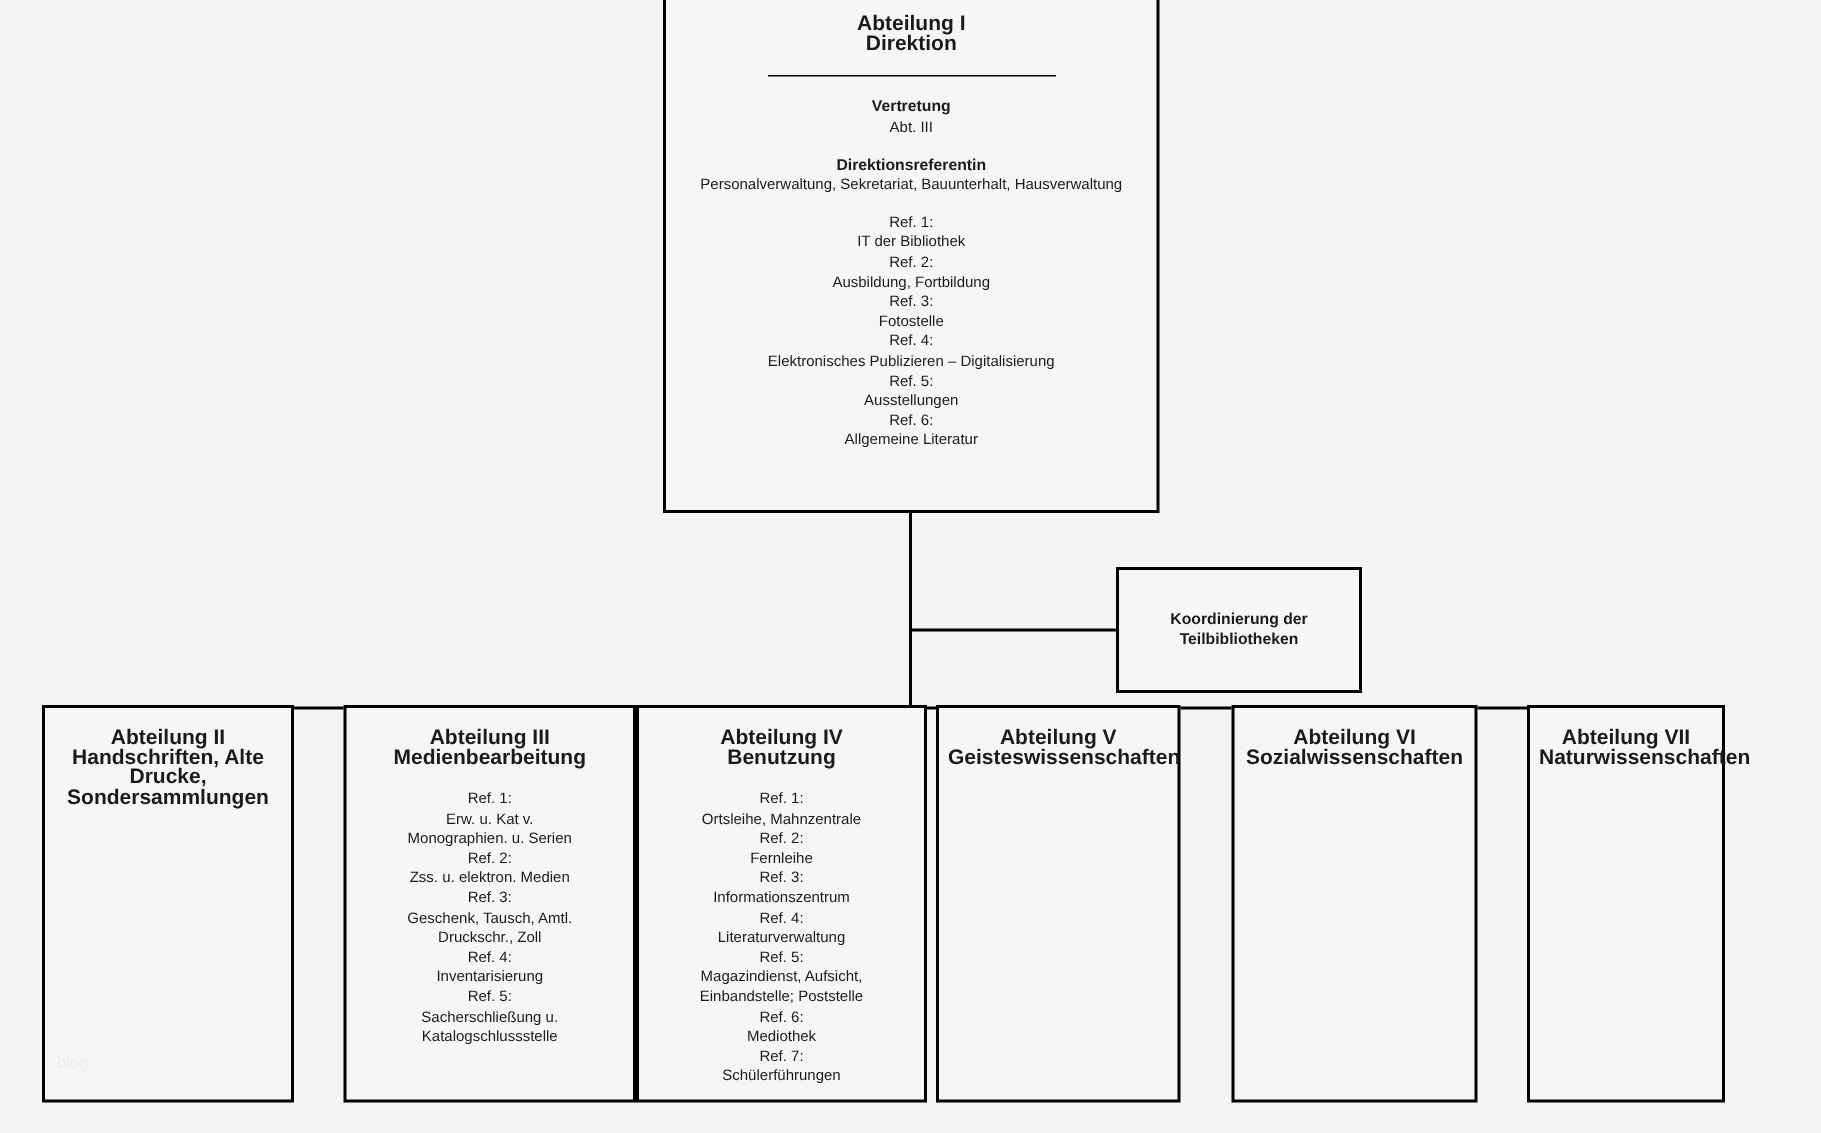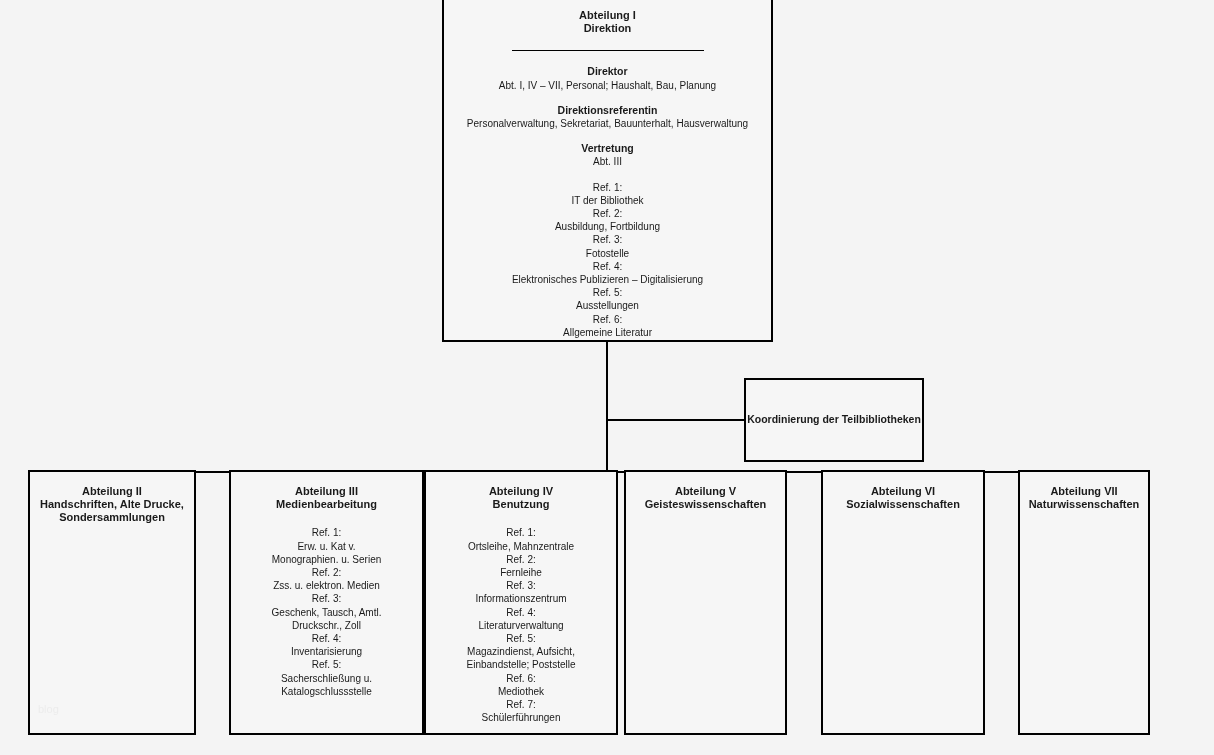--- a/index.html
+++ b/index.html
@@ -28,21 +28,21 @@
     border: 2px solid #000;
     background: #f6f6f6;
     text-align: center;
     z-index: 3;
   }
   .box-inner {
     padding: 0 6px;
   }
 
   .title {
-    font-size: 11px;
+    font-size: 14px;
     font-weight: bold;
     line-height: 13.2px;
     white-space: pre-line;
   }
   .subtitle {
     font-size: 10.5px;
     font-weight: bold;
     line-height: 13.2px;
   }
   .plain {
@@ -70,21 +70,21 @@
   .blockgroup { margin-bottom: 12px; }
   .blockgroup:last-child { margin-bottom: 0; }
 
   .ref-list { margin-top: 2px; }
   .ref-list .plain { white-space: pre-line; }
 
   
   #box-koordinierung {
     left: 744px;
     top: 378px;
-    width: 180px;
+    width: 164px;
     height: 84px;
     display: flex;
     align-items: center;
     justify-content: center;
   }
 
   
   .dept {
     top: 470px;
     height: 265px;
@@ -147,33 +147,29 @@
   <div class="line vline drop" id="drop-abt6"></div>
   <div class="line vline drop" id="drop-abt7"></div>
 
   <div class="box" id="box-direktion">
     <div class="box-inner">
       <div class="title">Abteilung I
 Direktion</div>
 
       <div class="divider"></div>
 
+
       <div class="blockgroup">
-        <div class="subtitle">Direktor</div>
-        <div class="plain">Abt. I, IV – VII, Personal; Haushalt, Bau, Planung</div>
+        <div class="subtitle">Vertretung</div>
+        <div class="plain">Abt. III</div>
       </div>
 
       <div class="blockgroup">
         <div class="subtitle">Direktionsreferentin</div>
         <div class="plain">Personalverwaltung, Sekretariat, Bauunterhalt, Hausverwaltung</div>
-      </div>
-
-      <div class="blockgroup">
-        <div class="subtitle">Vertretung</div>
-        <div class="plain">Abt. III</div>
       </div>
 
       <div class="ref-list">
         <div class="plain">Ref. 1:
 IT der Bibliothek
 Ref. 2:
 Ausbildung, Fortbildung
 Ref. 3:
 Fotostelle
 Ref. 4:

